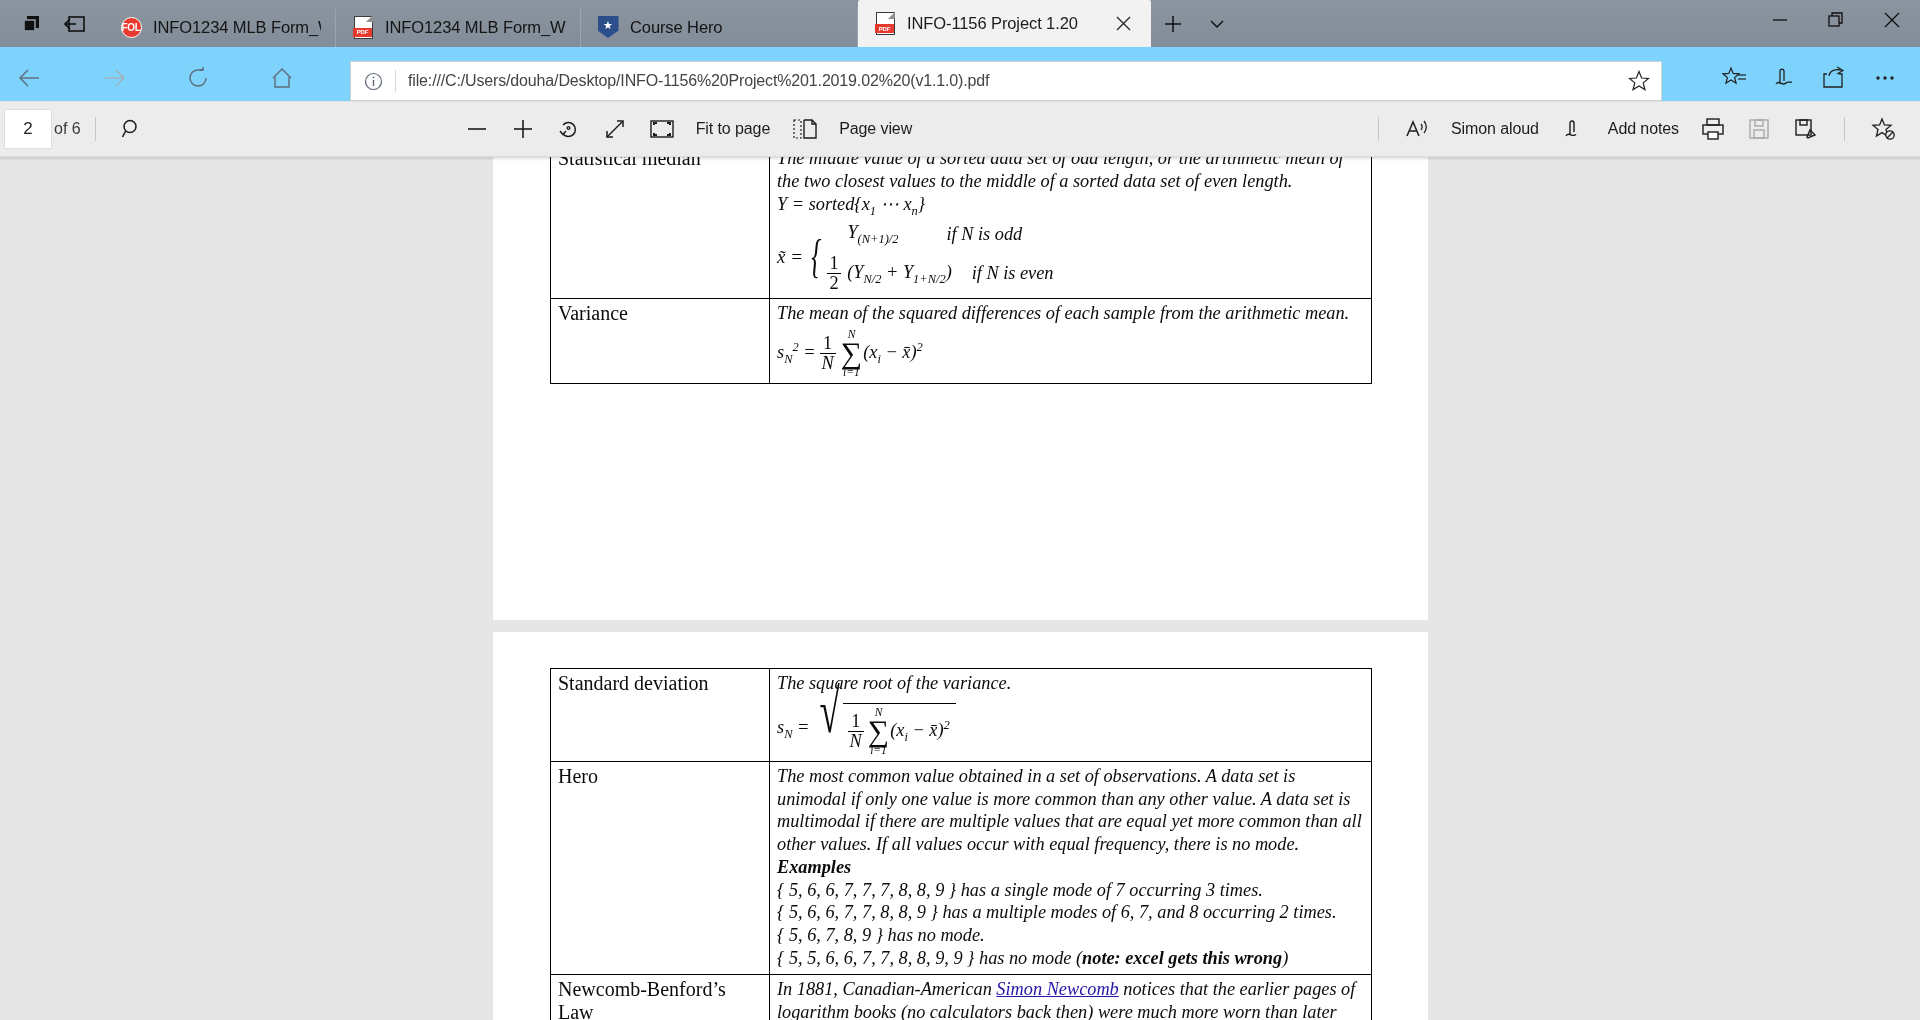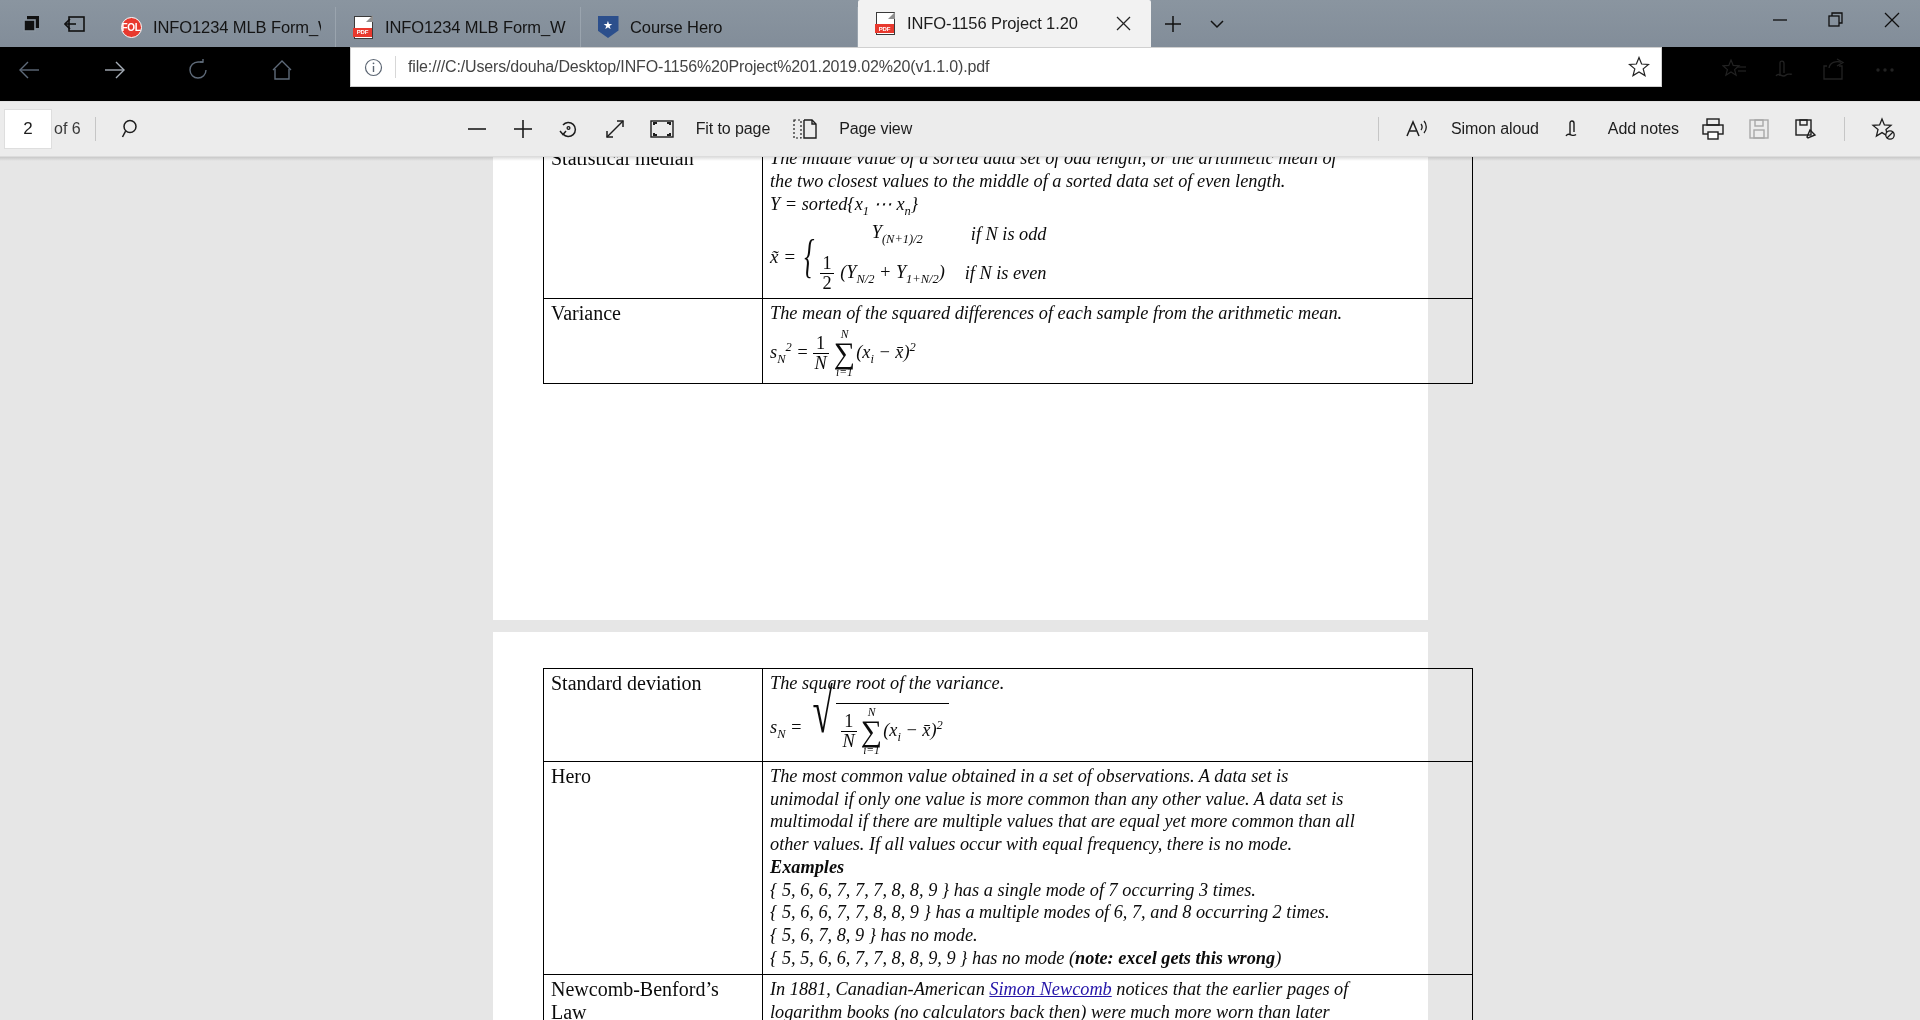--- a/index.html
+++ b/index.html
@@ -112,22 +112,22 @@
     background: #2c4f8c;
     clip-path: polygon(0 0, 100% 0, 100% 66%, 50% 100%, 0 66%);
     display:flex; align-items:flex-start; justify-content:center;
     padding-top:3px;
     color:#fff; font-size:11px;
   }
 
   
   .navbar {
     height: 55px;
-    background: #000000;
-    display: flex; align-items: flex-start;
+    background: #7dd3fc;
+    display: flex; align-items: flex-end;
     padding: 0 10px 0 6px;
     border-bottom: 1px solid #e2e2e2;
     gap: 36px;
   }
   .nav-btn {
     width: 48px; height: 46px;
     display: flex; align-items: center; justify-content: center;
     color: #5f6b7a;
   }
   .nav-btn.dim { color: #a6aeb8; }
@@ -205,21 +205,21 @@
     left: 493px; width: 935px;
     background: #fff;
   }
   .p1 { top: -300px; height: 763px; }
   .p2 { top: 475px; height: 800px; }
 
   .ptable {
     position: absolute;
     border-collapse: collapse;
     table-layout: fixed;
-    left: 50px; width: 930px;
+    left: 57px; width: 822px;
     font-family: "Liberation Serif", serif;
   }
   .ptable td {
     border: 1.3px solid #000;
     vertical-align: top;
     padding: 3px 6px 5px 7px;
   }
   .ptable td.c1 { width: 219px; font-size: 20px; color:#0b0b0b;margin-top:16px; }
   .ptable td.c2 { font-style: italic; font-size: 18.3px; line-height: 1.24; color:#0b0b0b;}
   .t1 { top: 286px; }
@@ -228,21 +228,21 @@
   .mathline { font-style: italic; white-space: nowrap; }
   sub { font-size: 0.68em; }
   sup { font-size: 0.68em; }
 
   .brace-row { display: flex; align-items: center; margin-top: 2px; }
   .xtilde { font-style: italic; font-size: 19px; padding-right: 4px;}
   .brace {
     font-size: 46px; line-height: 0.8; font-family: "Liberation Serif", serif;
     transform: scaleX(0.55); display:inline-block;
   }
-  .cases { display: flex; flex-direction: column; font-style: italic; align-items: flex-end; }
+  .cases { display: flex; flex-direction: column; font-style: italic; }
   .case-row { display:flex; align-items:center; white-space: nowrap; }
   .case-val { display:inline-block; }
   .case-cond { padding-left: 34px; }
 
   .frac { display: inline-flex; flex-direction: column; vertical-align: middle;
           text-align:center; font-style: normal; line-height:1.05; margin: 0 2px;}
   .frac .num { border-bottom: 1.2px solid #000; padding: 0 2px; }
   .frac .den { padding: 0 2px; }
 
   .sigma-stack { display:inline-flex; flex-direction:column; align-items:center;

